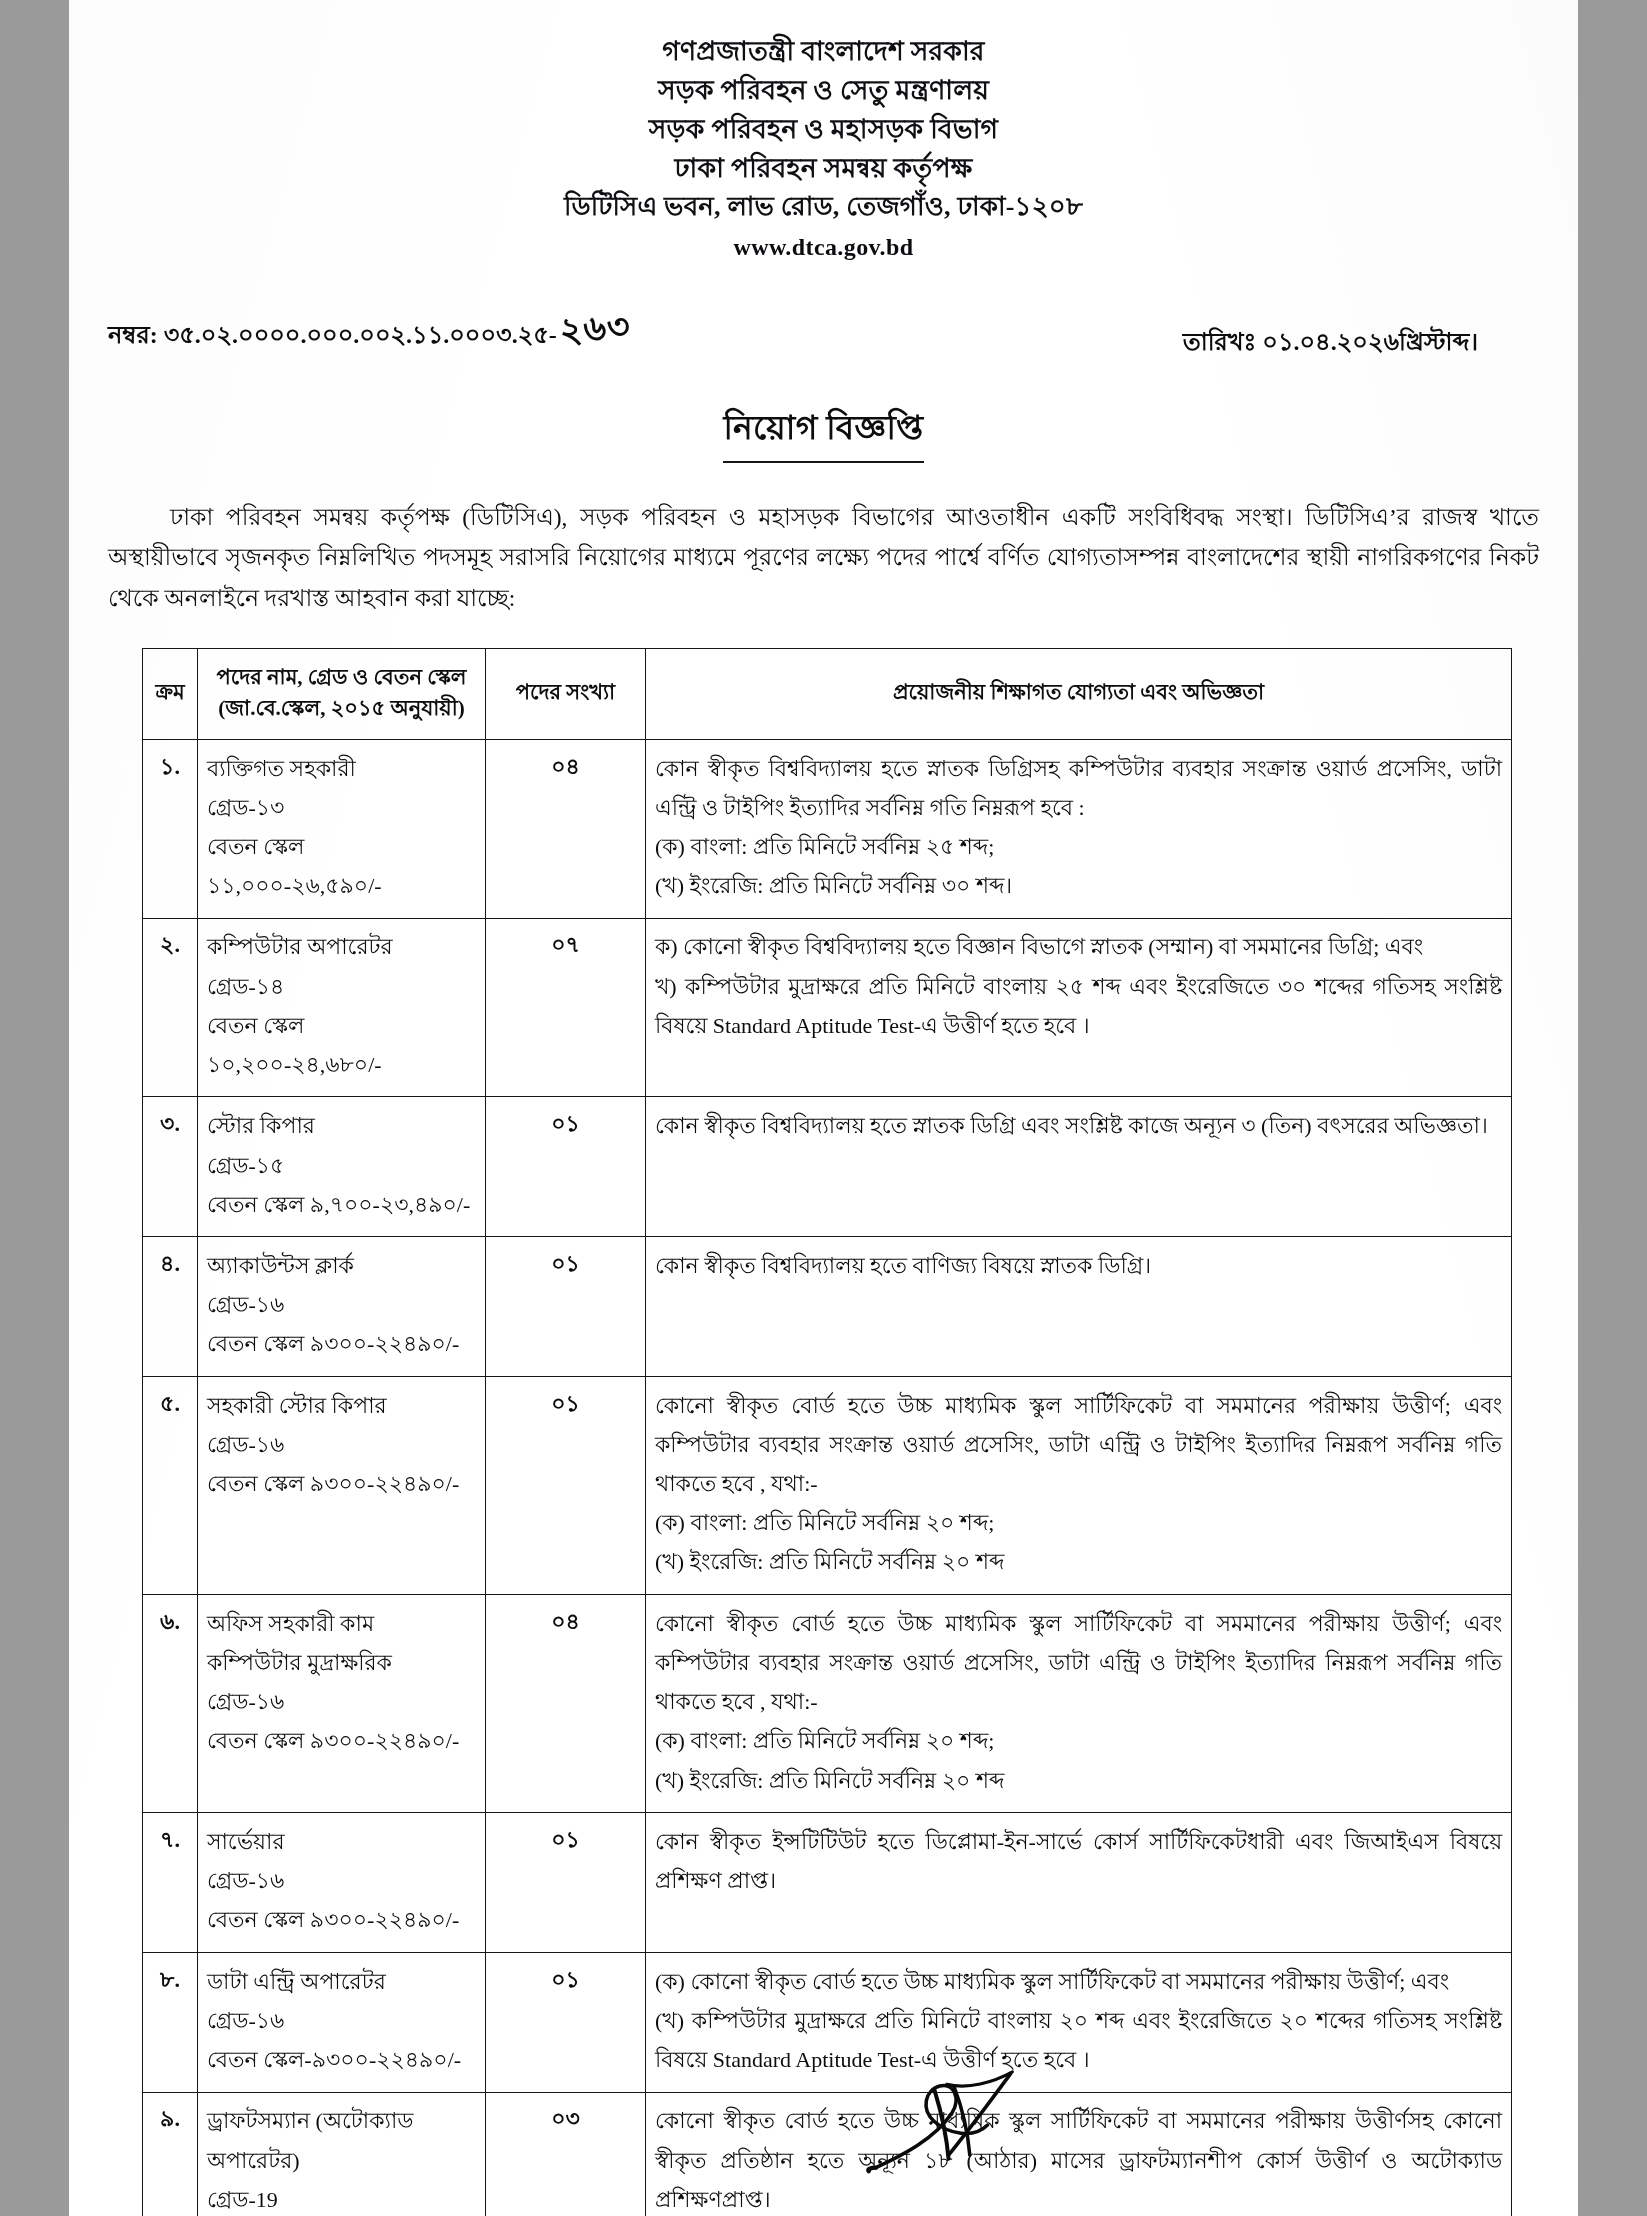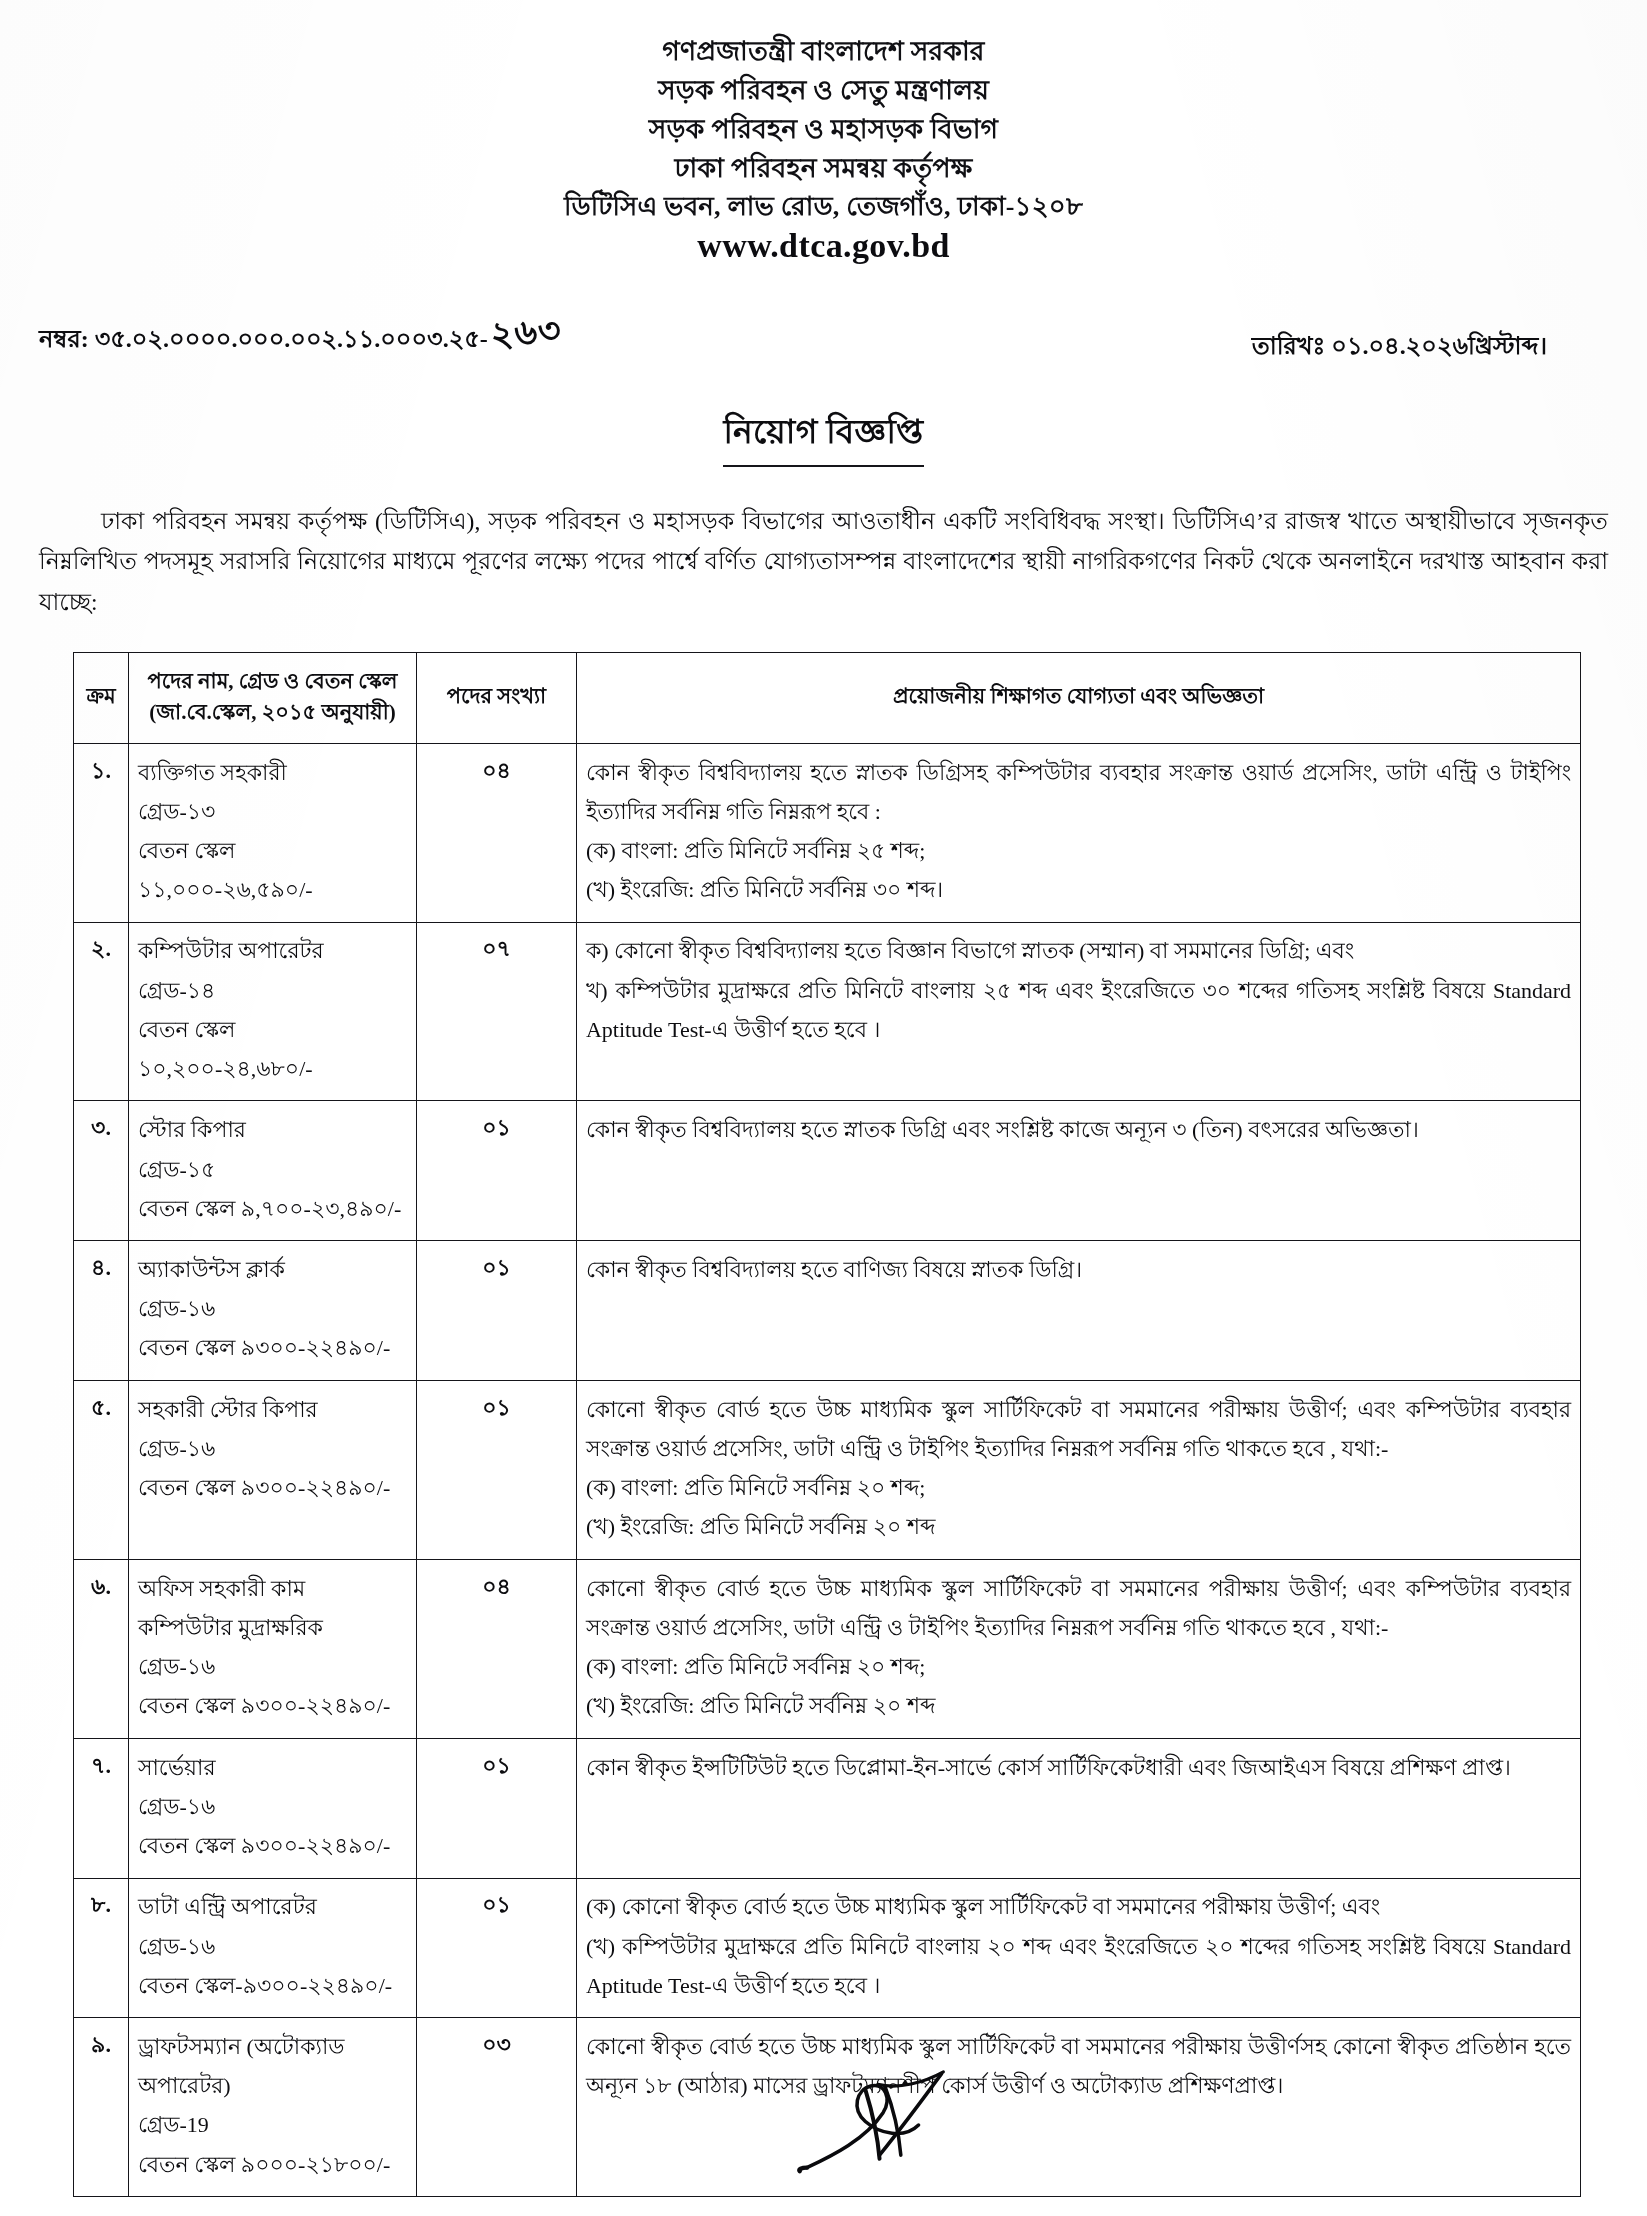--- a/index.html
+++ b/index.html
@@ -3,21 +3,21 @@
 <meta charset="utf-8">
 <title>DTCA Job Circular</title>
 <style>
   html, body {
     margin: 0;
     padding: 0;
     background: #9a9a9a;
   }
   .page {
     position: relative;
-    width: 1647px;
+    width: 1509px;
     height: 2217px;
     margin: 0 auto;
     background: #ffffff;
     font-family: "Liberation Serif", "DejaVu Serif", serif;
     color: #0d0d10;
     overflow: hidden;
     box-sizing: border-box;
     
     background-image:
       linear-gradient(105deg, rgba(0,0,0,0.012) 0%, rgba(0,0,0,0) 28%),
@@ -33,22 +33,22 @@
     font-size: 26.6px;
     line-height: 1.47;
     letter-spacing: 0.2px;
     font-weight: 600;
     color: #101014;
   }
   .lh-line.addr {
     font-size: 26px;
   }
   .lh-web {
-    margin-top: 0;
-    font-size: 34px;
+    margin-top: 7px;
+    font-size: 24px;
     font-weight: 700;
     letter-spacing: 0.4px;
     color: #0c0c10;
   }
 
   
   .memo-row {
     display: flex;
     justify-content: space-between;
     align-items: flex-end;

